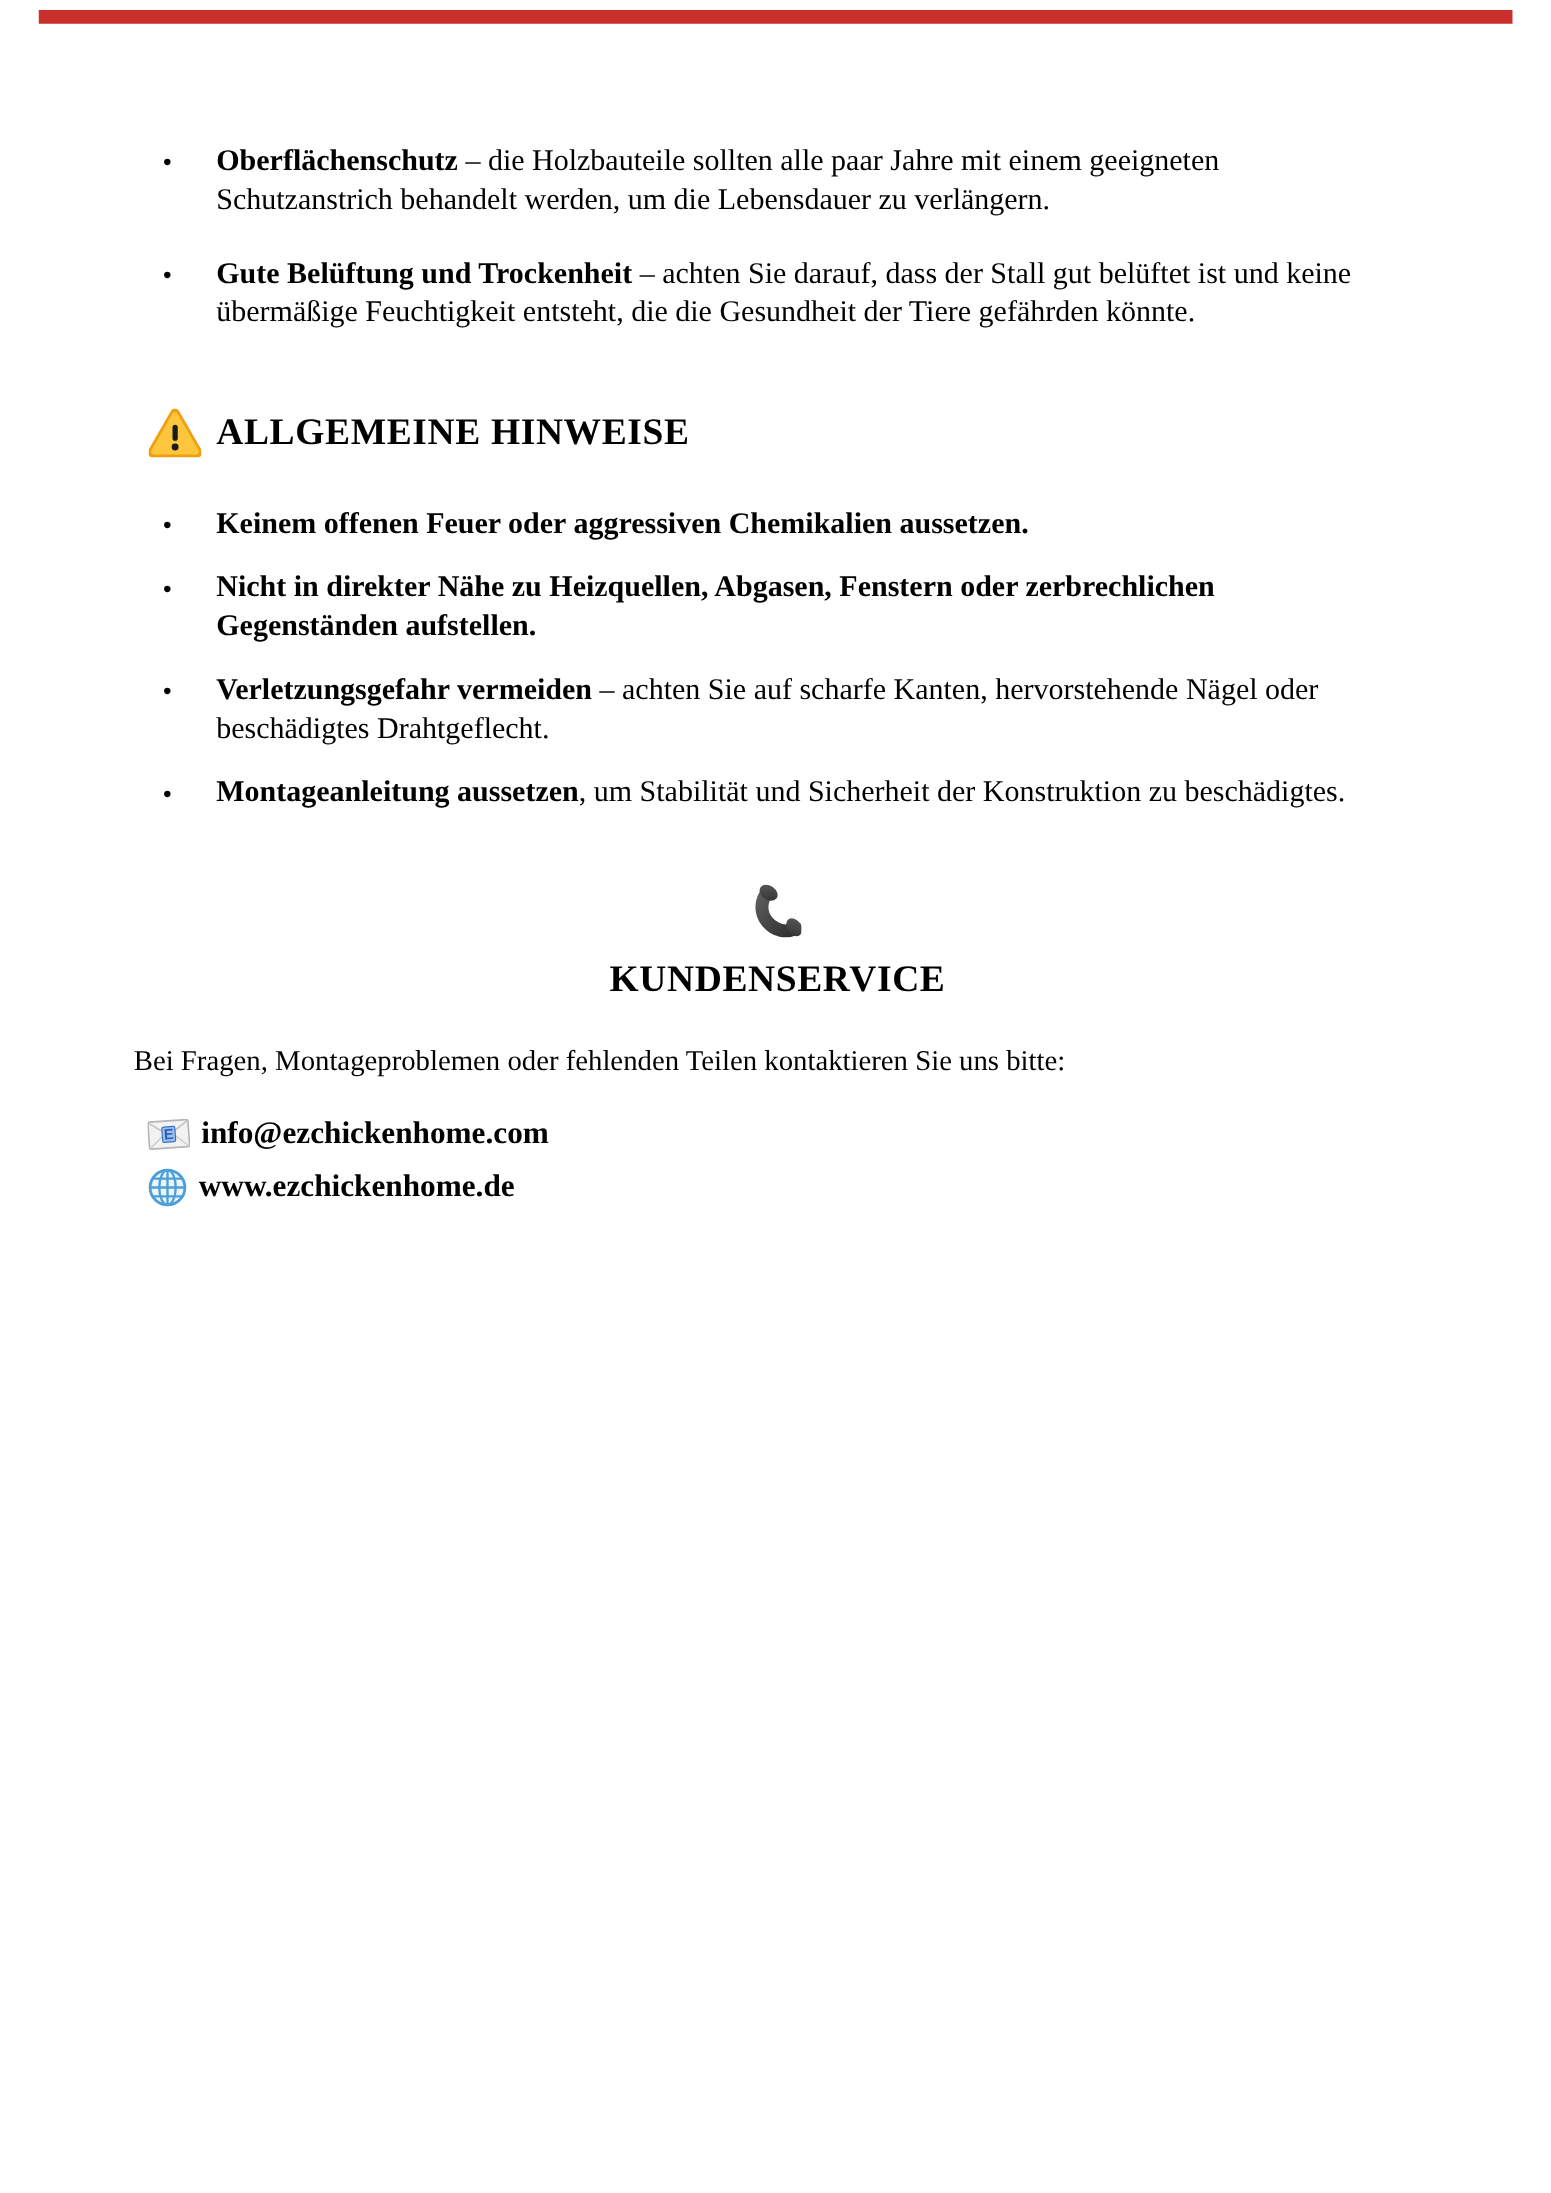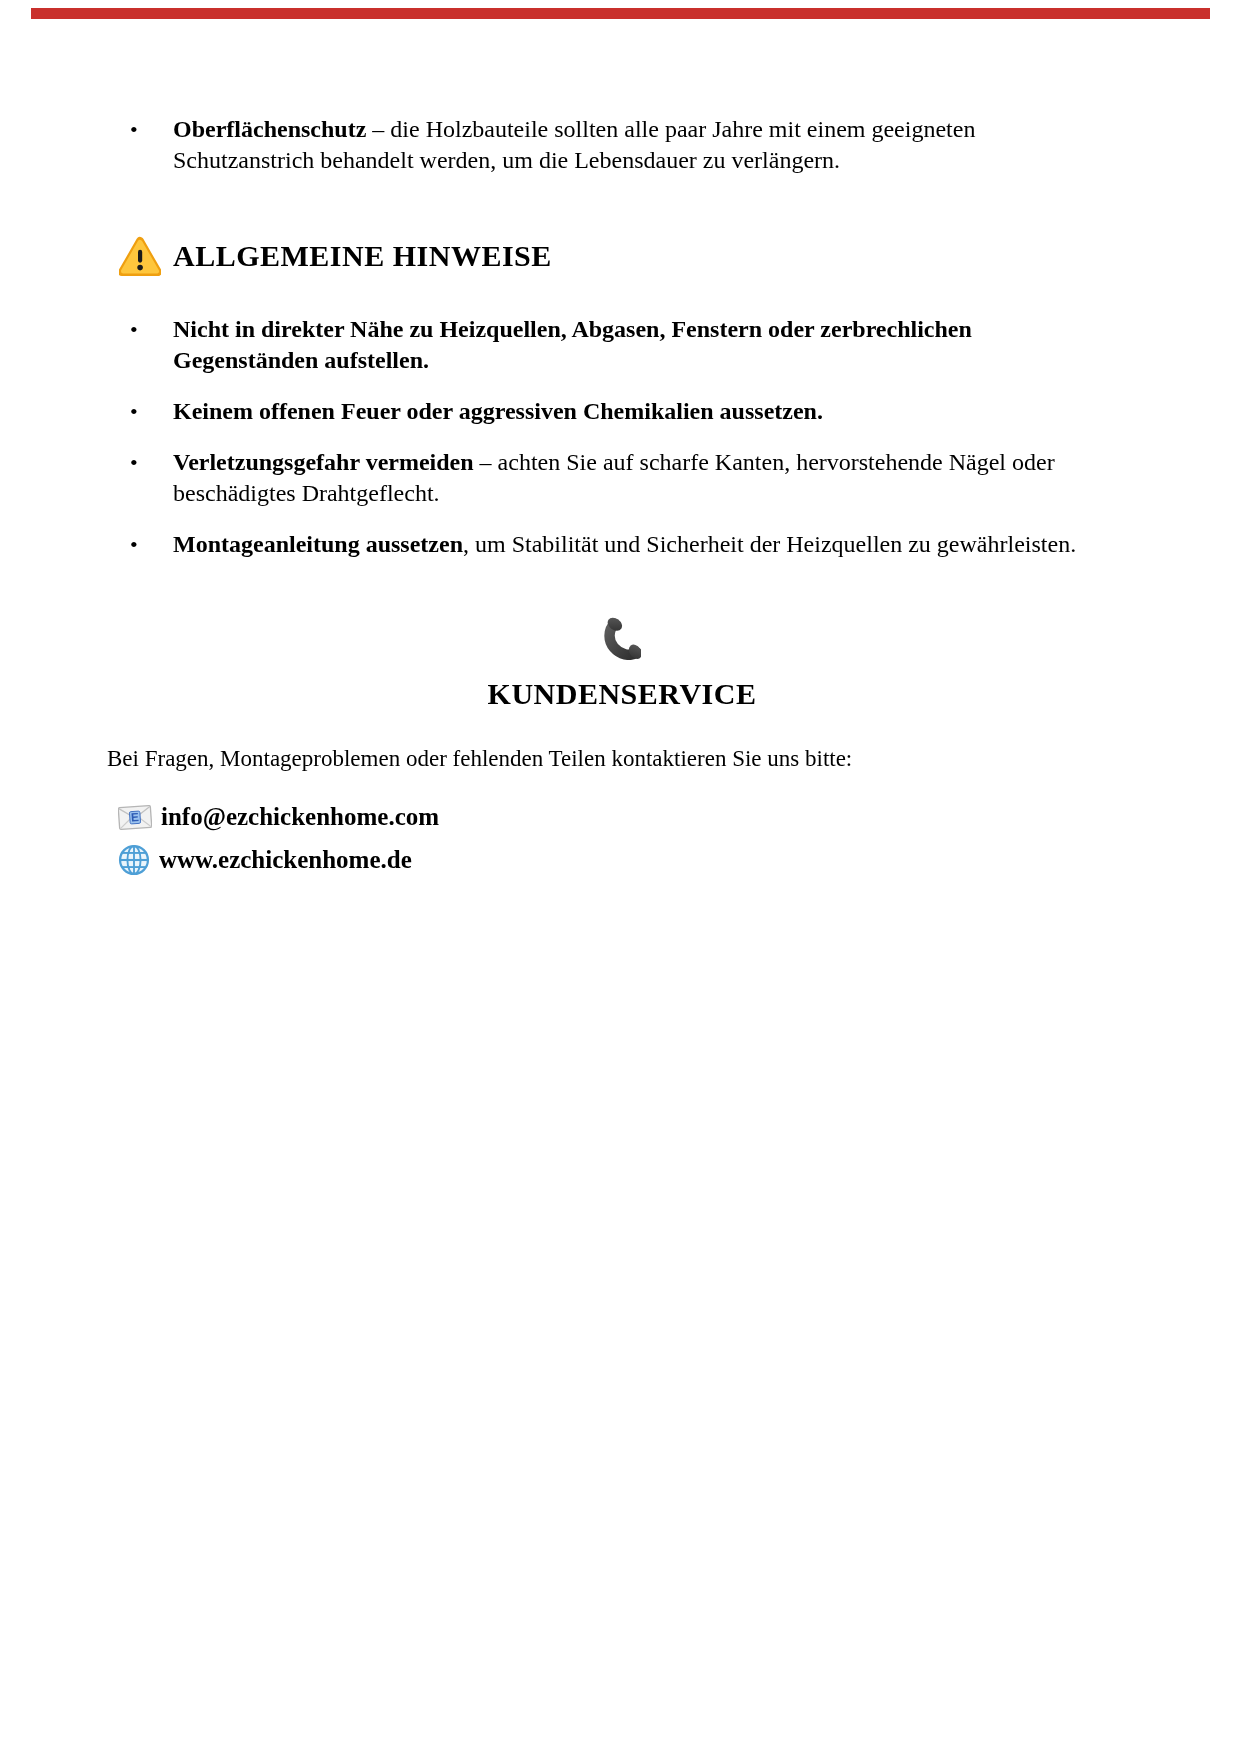--- a/index.html
+++ b/index.html
@@ -57,39 +57,40 @@
 <body>
 
 <div class="page">
 
   <div class="top-rule"></div>
 
   <div class="content">
 
     <ul class="doc-list list-a">
       <li><span class="b">Oberflächenschutz</span><span> – die Holzbauteile sollten alle paar Jahre mit einem geeigneten Schutzanstrich behandelt werden, um die Lebensdauer zu verlängern.</span></li>
+      <li><span class="b">Gute Belüftung und Trockenheit</span><span> – achten Sie darauf, dass der Stall gut belüftet ist und keine übermäßige Feuchtigkeit entsteht, die die Gesundheit der Tiere gefährden könnte.</span></li>
     </ul>
 
     <h2 class="sec" id="hinweise-heading">
       <span class="hicon">
         <svg width="42" height="40" viewBox="0 0 44 42" aria-hidden="true">
           <path d="M22 5 L41 38 L3 38 Z" fill="#ef9f10" stroke="#ef9f10" stroke-width="8" stroke-linejoin="round"></path>
           <path d="M22 6.5 L39.5 37 L4.5 37 Z" fill="#fec63d" stroke="#fec63d" stroke-width="5" stroke-linejoin="round"></path>
           <rect x="19.9" y="14.5" width="4.4" height="13.5" rx="2.2" fill="#1a1a1a"></rect>
           <circle cx="22.1" cy="33.2" r="2.9" fill="#1a1a1a"></circle>
         </svg>
       </span>
       <span>ALLGEMEINE HINWEISE</span>
     </h2>
 
     <ul class="doc-list list-b" id="hinweise-list">
+      <li><span class="b">Keinem offenen Feuer oder aggressiven Chemikalien aussetzen.</span><span></span></li>
       <li><span class="b">Nicht in direkter Nähe zu Heizquellen, Abgasen, Fenstern oder zerbrechlichen Gegenständen aufstellen.</span><span></span></li>
-      <li><span class="b">Keinem offenen Feuer oder aggressiven Chemikalien aussetzen.</span><span></span></li>
       <li><span class="b">Verletzungsgefahr vermeiden</span><span> – achten Sie auf scharfe Kanten, hervorstehende Nägel oder beschädigtes Drahtgeflecht.</span></li>
-      <li><span class="b">Montageanleitung aussetzen</span><span>, um Stabilität und Sicherheit der Heizquellen zu gewährleisten.</span></li>
+      <li><span class="b">Montageanleitung aussetzen</span><span>, um Stabilität und Sicherheit der Konstruktion zu beschädigtes.</span></li>
     </ul>
 
     <h2 class="sec" id="service-heading">
       <span class="hicon">
         <svg width="38" height="44" viewBox="0 0 40 46" aria-hidden="true">
           <defs>
             <linearGradient id="phg" x1="0" y1="0" x2="1" y2="1">
               <stop offset="0" stop-color="#5c5c5c"></stop>
               <stop offset="1" stop-color="#2f2f2f"></stop>
             </linearGradient>

